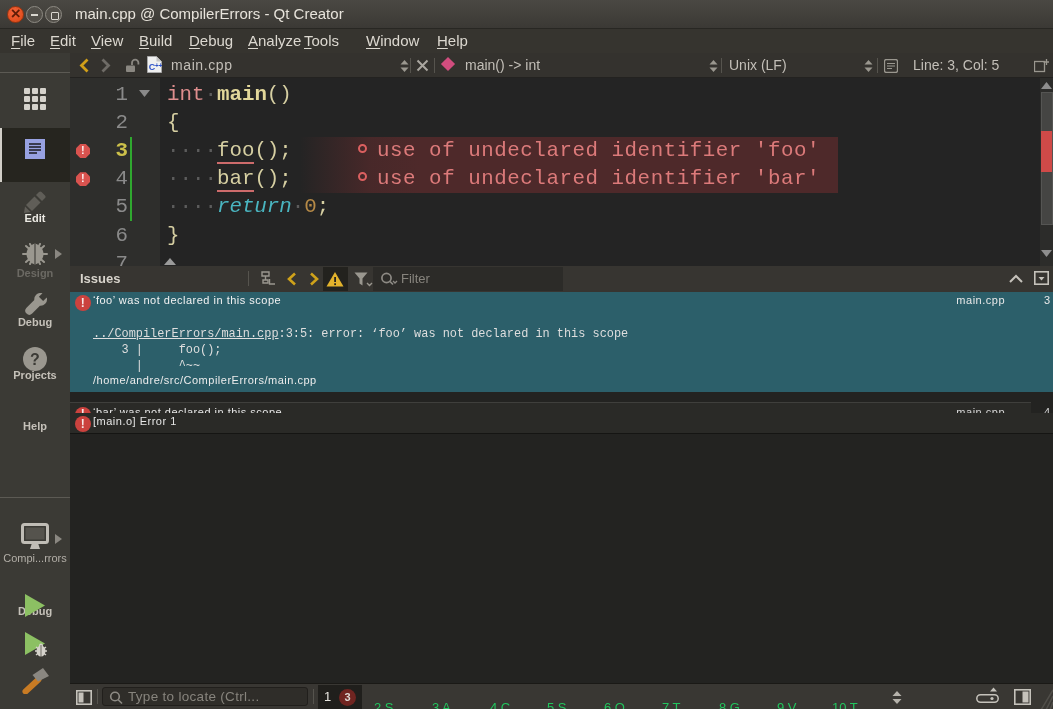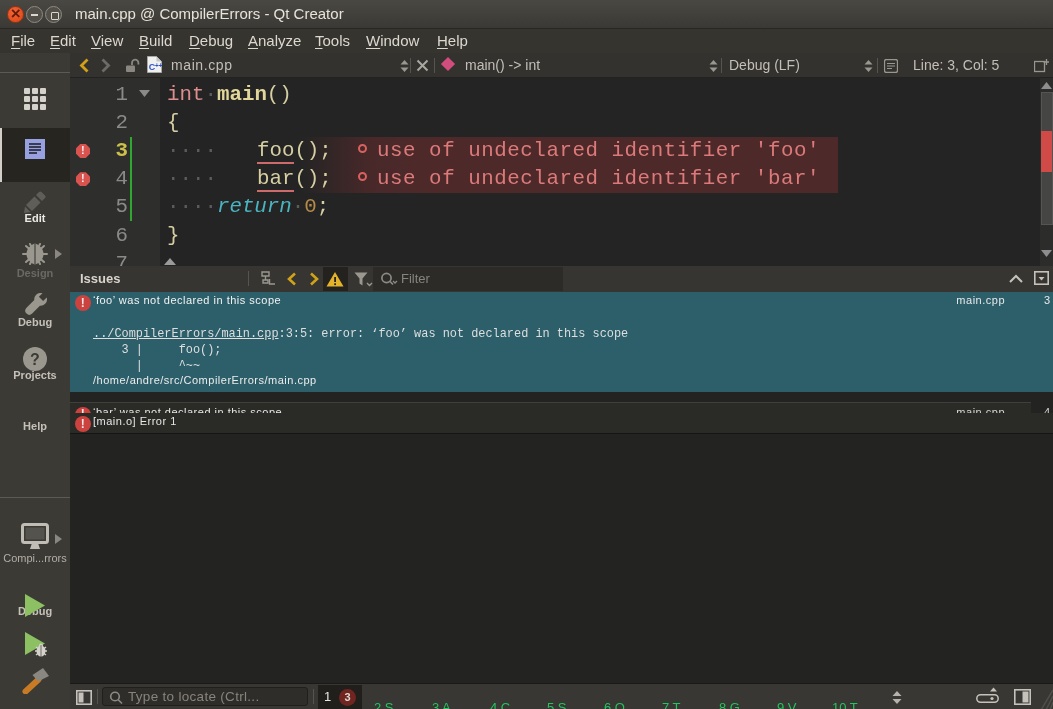--- a/index.html
+++ b/index.html
@@ -39,21 +39,21 @@
   #gutter { position:absolute; left:0; top:0; width:90px; height:188px; background:#2e2e2c; }
   .lnum { position:absolute; right:32px; width:40px; text-align:right;
     font-family:"Liberation Mono", monospace; font-size:20.8px; color:#8a8a8a; line-height:28.2px; }
   .codeline { position:absolute; left:97px; font-family:"Liberation Mono", monospace;
     font-size:20.8px; line-height:28.2px; color:#d6cfa2; white-space:pre; }
   .sp { color:#5c5c5c; }
   .kw { color:#de8d8d; }
   .fn { color:#e2d79a; font-weight:bold; }
   .ret { color:#4ab5c0; font-style:italic; }
   .num0 { color:#b68a47; }
-  .errid { border-bottom:2px solid #cd6b6b;margin-left:40px; }
+  .errid { border-bottom:2px solid #cd6b6b; }
   .annot { position:absolute; height:28.2px; font-family:"Liberation Mono", monospace;
     font-size:20.8px; letter-spacing:0.55px; line-height:28.2px; color:#dc7a7a; white-space:pre; }
   .gut-err { width:14px; height:14px; background:#d9534f; border-radius:4px;
     clip-path:polygon(30% 0,70% 0,100% 30%,100% 70%,70% 100%,30% 100%,0 70%,0 30%); }
   .gut-err:before { content:"!"; position:absolute; left:5px; top:0px; color:#fbeeee;
     font-size:11px; font-weight:bold; font-family:"Liberation Sans",sans-serif; }
   
   #issues { left:70px; top:266px; width:983px; height:417px; background:#232321; }
   #issues-header { position:absolute; left:0; top:0; width:983px; height:26px; background:#373531;text-align:center; }
   #issues-sel { position:absolute; left:0; top:26px; width:983px; height:100px; background:#2c5f6a; }
@@ -76,21 +76,21 @@
     <div class="winbtn graybtn" id="btn-max"></div>
     <div class="abs" id="title-text">main.cpp @ CompilerErrors - Qt Creator</div>
   </div>
   <div class="abs" id="menubar">
     <div class="menu-item" style="left:11px"><u>F</u>ile</div>
     <div class="menu-item" style="left:50px"><u>E</u>dit</div>
     <div class="menu-item" style="left:91px"><u>V</u>iew</div>
     <div class="menu-item" style="left:139px"><u>B</u>uild</div>
     <div class="menu-item" style="left:189px"><u>D</u>ebug</div>
     <div class="menu-item" style="left:248px"><u>A</u>nalyze</div>
-    <div class="menu-item" style="left:315px"><u>T</u>ools</div>
+    <div class="menu-item" style="left:304px"><u>T</u>ools</div>
     <div class="menu-item" style="left:366px"><u>W</u>indow</div>
     <div class="menu-item" style="left:437px"><u>H</u>elp</div>
   </div>
   <div class="abs" id="sidebar">
     <div style="position:absolute;left:0;top:19px;width:70px;height:1px;background:#5c5a54"></div>
 
     <svg style="position:absolute;left:24px;top:35px" width="22" height="22">
       <g fill="#d5d2cb">
         <rect x="0" y="0" width="6" height="6" rx="1"></rect>
         <rect x="8" y="0" width="6" height="6" rx="1"></rect>
@@ -202,21 +202,21 @@
       <path d="M1.5 1.5 L11.5 11.5 M11.5 1.5 L1.5 11.5" stroke="#aaa7a0" stroke-width="2"></path>
     </svg>
     <div class="tb-sep" style="left:364px"></div>
     <div style="position:absolute;left:373px;top:6px;width:10px;height:10px;background:#d14d7e;transform:rotate(45deg)"></div>
     <div class="tb-text" style="left:395px">main() -&gt; int</div>
     <svg style="position:absolute;left:639px;top:7px" width="9" height="12">
       <path d="M4.5 0 L8.5 4.5 H0.5 Z" fill="#9a978f"></path>
       <path d="M4.5 12 L8.5 7.5 H0.5 Z" fill="#9a978f"></path>
     </svg>
     <div class="tb-sep" style="left:651px"></div>
-    <div class="tb-text" style="left:659px">Debug (LF)</div>
+    <div class="tb-text" style="left:659px">Unix (LF)</div>
     <svg style="position:absolute;left:794px;top:7px" width="9" height="12">
       <path d="M4.5 0 L8.5 4.5 H0.5 Z" fill="#9a978f"></path>
       <path d="M4.5 12 L8.5 7.5 H0.5 Z" fill="#9a978f"></path>
     </svg>
     <div class="tb-sep" style="left:807px"></div>
     <svg style="position:absolute;left:814px;top:6px" width="14" height="14">
       <rect x="0.5" y="0.5" width="13" height="13" rx="2" fill="none" stroke="#9a978f" stroke-width="1.3"></rect>
       <path d="M3 4.5 H11 M3 7 H11 M3 9.5 H8" stroke="#9a978f" stroke-width="1.2"></path>
     </svg>
     <div class="tb-text" style="left:843px">Line: 3, Col: 5</div>

